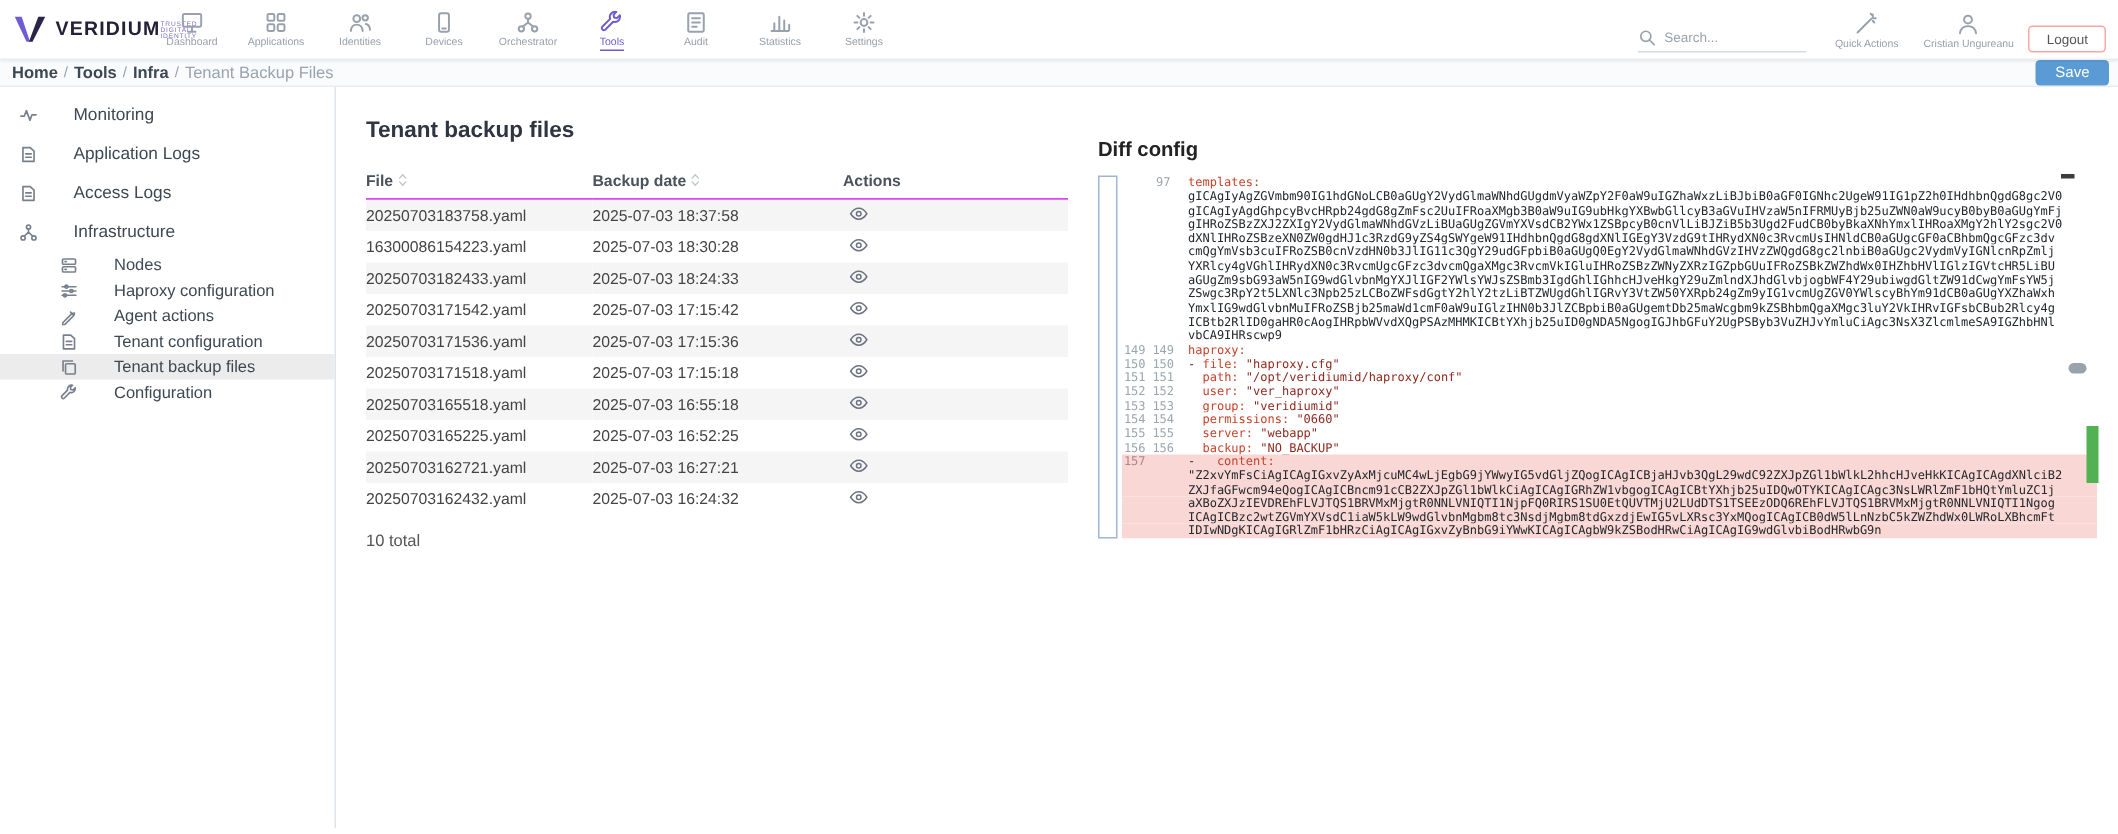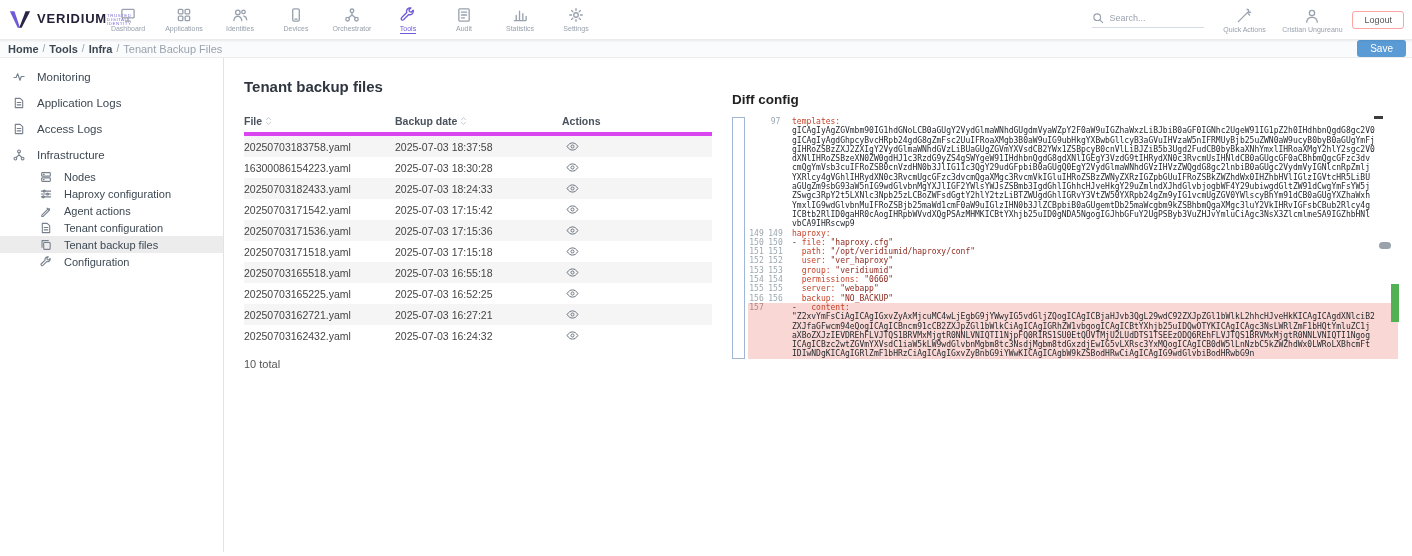--- a/index.html
+++ b/index.html
@@ -15,21 +15,21 @@
   .logo-name{font-size:13px;font-weight:bold;color:#242038;letter-spacing:.8px}
   .logo-tag{font-size:4.4px;color:#7d6fd1;letter-spacing:.55px;margin-top:1.5px}
   .main-nav{display:flex;margin-left:4px}
   .nav-item{width:56px;display:flex;flex-direction:column;align-items:center;
     gap:2px;padding:4px 0 2px;cursor:pointer}
   .icn{width:16px;height:16px;stroke:#98a1ad;stroke-width:1.4;fill:none;
     stroke-linecap:round;stroke-linejoin:round}
   .nav-item .lbl{font-size:7px;color:#98a1ad;white-space:nowrap}
   .nav-item.active .icn{stroke:#6d5bd8}
   .nav-item.active .lbl{color:#6d5bd8;border-bottom:1px solid #6d5bd8;padding-bottom:1px}
-  .topbar-right{margin-left:auto;display:flex;align-items:center;gap:12px}
+  .topbar-right{margin-left:auto;display:flex;align-items:flex-end;gap:12px}
   .search{display:flex;align-items:center;gap:5px;border-bottom:1px solid #d6dbe1;
     padding-bottom:3px;width:112px}
   .sricn{width:12px;height:12px;stroke:#98a1ad;stroke-width:1.4;fill:none;
     stroke-linecap:round}
   .search input{border:none;outline:none;font-size:9px;color:#555;width:88px;
     font-family:"Liberation Sans",sans-serif;background:transparent}
   .search input::placeholder{color:#9aa3ae}
   .logout{background:#fff;border:1px solid #fca5a5;border-radius:3px;font-size:9px;
     color:#555;padding:3px 11px;cursor:pointer;font-family:"Liberation Sans",sans-serif}
   
@@ -37,33 +37,33 @@
     display:flex;align-items:center;padding:0 4px}
   .crumb{font-size:11px;font-weight:bold;color:#3d4852;margin:0 4px;cursor:pointer;white-space:nowrap}
   .crumb.current{color:#9aa3ae;font-weight:normal;cursor:default}
   .crumb-sep{color:#9aa3ae;font-size:10px}
   .save{margin-left:auto;margin-right:2px;background:#5b9bd5;color:#fff;border:none;
     border-radius:3px;font-size:10px;padding:3px 13px;cursor:pointer;
     font-family:"Liberation Sans",sans-serif}
   
   .content{display:flex;height:494px}
   .sidebar{width:224px;flex-shrink:0;border-right:1px solid #dfe3ea;padding-top:6px;background:#fff}
-  .side-item{display:flex;align-items:center;gap:12px;height:26px;padding-left:13px;
+  .side-item{display:flex;align-items:center;gap:24px;height:26px;padding-left:13px;
     font-size:11.5px;color:#3d4852;cursor:pointer;white-space:nowrap}
   .side-item.sub{height:17px;padding-left:40px;font-size:11px}
   .side-item.selected{background:#ececec}
   .sicn{width:12px;height:12px;stroke:#77808c;stroke-width:1.2;fill:none;
     stroke-linecap:round;stroke-linejoin:round;flex-shrink:0}
   
   .main{width:498px;flex-shrink:0;padding:20px 10px 0 20px}
   .page-title{font-size:15px;font-weight:bold;color:#2f3640;margin-bottom:16px}
   table{width:468px;border-collapse:collapse;font-size:10.5px;table-layout:fixed}
   col.c-file{width:151px}col.c-date{width:167px}col.c-act{width:150px}
   th{text-align:left;font-size:10.5px;font-weight:bold;color:#4a525c;
-    padding:4px 0 5px;border-bottom:4px solid #d946ef;cursor:pointer}
+    padding:4px 0 5px;border-bottom:1px solid #d946ef;cursor:pointer}
   .sort{width:7px;height:10px;stroke:#c0c6cd;stroke-width:1.1;fill:none;
     stroke-linecap:round;stroke-linejoin:round;vertical-align:-1px;margin-left:3px}
   td{padding:4.5px 0;color:#444}
   tbody tr:nth-child(odd){background:#f5f5f6}
   .eye-btn{background:none;border:none;padding:0 0 0 4px;cursor:pointer;line-height:0}
   .eye{width:13px;height:9px;stroke:#6b7480;stroke-width:1.1;fill:none}
   .total{margin-top:12px;font-size:11px;color:#555}
   
   .diff-panel{flex:1;padding:34px 14px 0 10px;position:relative;background:#fff}
   .diff-title{font-size:13.5px;font-weight:bold;color:#222;margin-bottom:10px}

